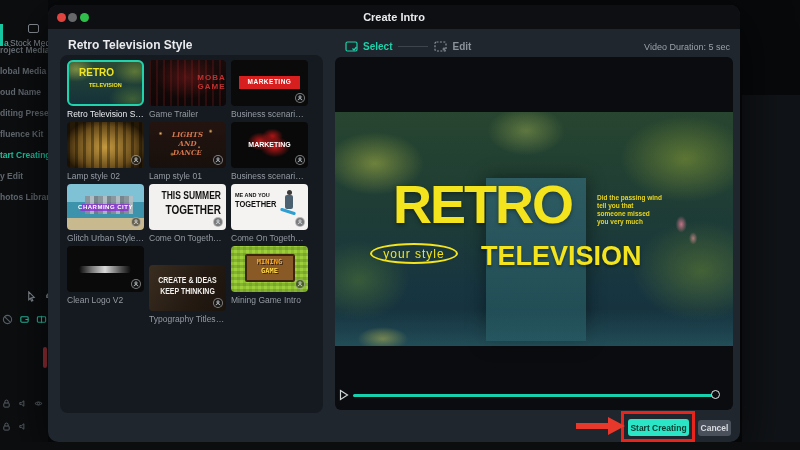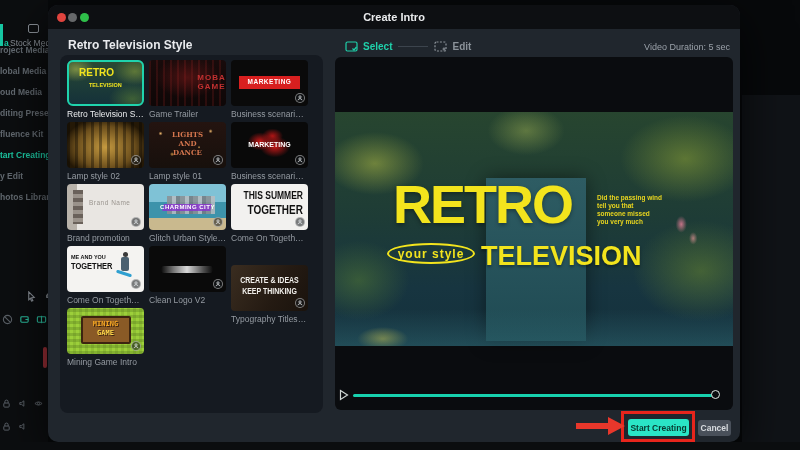--- a/index.html
+++ b/index.html
@@ -79,21 +79,21 @@
   .t-lamp2 { background:
       repeating-linear-gradient(90deg, rgba(0,0,0,.35) 0 3px, transparent 3px 8px),
       radial-gradient(42px 30px at 50% 55%, #c59a40, #6b4e1c 70%, #241806 100%); }
   .t-lamp1 { background:
       radial-gradient(3px 3px at 15% 25%, #e8b36a, transparent 70%),
       radial-gradient(3px 3px at 80% 20%, #e8b36a, transparent 70%),
       radial-gradient(2px 2px at 65% 55%, #d8a050, transparent 70%),
       radial-gradient(3px 3px at 30% 70%, #c89040, transparent 70%),
       linear-gradient(180deg,#241410,#17100c); }
   .t-lamp1 .lines { position:absolute; left:0; top:8px; width:100%; text-align:center;
-      font-family:"DejaVu Serif", serif; font-size:7px; line-height:9px; color:#d4764e; font-weight:bold; }
+      font-family:"DejaVu Serif", serif; font-style:italic; font-size:7px; line-height:9px; color:#d4764e; font-weight:bold; }
   .t-mksplat { background:#090909; }
   .t-mksplat .splat { position:absolute; left:14px; top:5px; width:50px; height:36px; background:
       radial-gradient(16px 12px at 30% 40%, #c41818, transparent 75%),
       radial-gradient(20px 14px at 60% 55%, #c41818, transparent 75%),
       radial-gradient(14px 10px at 55% 25%, #b01515, transparent 75%); }
   .t-mksplat .l1 { position:absolute; left:0; top:19px; width:100%; text-align:center; font-size:7px; font-weight:900; color:#fff; }
   .t-brand { background:linear-gradient(90deg,#b8b2aa 0 10px,#e9e6e2 10px); }
   .t-brand .shelf { position:absolute; left:6px; top:6px; width:10px; height:34px; background:repeating-linear-gradient(180deg,#6a615a 0 4px,#9a928a 4px 8px); }
   .t-brand .l1 { position:absolute; left:22px; top:15px; font-size:6.5px; color:#9a958f; letter-spacing:.5px; }
   .t-glitch { background:linear-gradient(180deg,#7fc2d6 0 40%, #3d93ab 40% 75%, #c9b98e 75%); }
@@ -140,22 +140,22 @@
       radial-gradient(6px 9px at 90% 54%, rgba(230,140,160,.75), transparent 70%),
       radial-gradient(34px 16px at 12% 97%, rgba(205,185,60,.8), transparent 75%),
       linear-gradient(180deg,#27452f 0%,#1e3c36 45%,#173540 75%,#14303c 100%); }
   .doorway { position:absolute; left:38%; top:28%; width:25%; height:70%; background:linear-gradient(180deg,#2e5c63,#1f4a53);
       box-shadow:0 0 18px rgba(0,0,0,.45); }
   .water { position:absolute; left:0; bottom:0; width:100%; height:16%; background:linear-gradient(180deg, rgba(40,90,100,.0), rgba(45,100,110,.55)); }
   .pv-retro { position:absolute; left:58px; top:70px; font-size:54px; line-height:44px; font-weight:800; color:#f3e41d;
       letter-spacing:-2px; text-shadow:0 2px 4px rgba(0,0,0,.35); }
   .pv-tv { position:absolute; left:146px; top:129px; font-size:27px; font-weight:800; color:#f3e41d; letter-spacing:0;
       text-shadow:0 2px 3px rgba(0,0,0,.35); }
-  .pv-oval { position:absolute; left:52px; top:131px; width:88px; height:21px; border:2.5px solid #f3e41d; border-radius:50%;
-      display:flex; align-items:center; justify-content:center; font-size:12px; font-weight:bold; color:#f3e41d; letter-spacing:1px; }
+  .pv-oval { position:absolute; left:35px; top:131px; width:88px; height:21px; border:2.5px solid #f3e41d; border-radius:50%;
+      display:flex; align-items:center; justify-content:center; font-size:12px; font-weight:normal; color:#f3e41d; letter-spacing:1px; }
   .pv-caption { position:absolute; left:262px; top:82px; width:100px; font-size:6.5px; line-height:8px; font-weight:bold;
       color:#e8d51f; white-space:pre-line; }
   .playrow { position:absolute; left:0; bottom:6px; width:398px; height:18px; }
   .play-ic { position:absolute; left:4px; top:3px; width:10px; height:12px; color:#cfd6d4; }
   .seekbar { position:absolute; left:18px; top:7.5px; width:364px; height:3px; border-radius:2px; background:#17d1ae; }
   .seek-knob { position:absolute; left:376px; top:4px; width:9px; height:9px; border-radius:50%; background:#0a0c0f; border:1.5px solid #dfe8e5; }
 
   
   .btn-start { position:absolute; left:580px; top:414px; width:61px; height:17px; background:#2ae5c6; border:none; border-radius:3px;
       font-family:"Liberation Sans", sans-serif; font-size:8.5px; font-weight:bold; color:#08392f; cursor:pointer; }
@@ -176,21 +176,21 @@
   <div class="app-right-panel"></div>
 
   <div class="sidebar">
     <div class="tab-indicator"></div>
     <div class="tab-frag">a</div>
     <div class="stock-icon"></div>
     <div class="stock-label">Stock Med</div>
     <div class="nav-list" id="nav-list">
         <div class="nav-item">roject Media</div>
         <div class="nav-item">lobal Media</div>
-        <div class="nav-item">oud Media</div>
+        <div class="nav-item">oud Name</div>
         <div class="nav-item">diting Presets</div>
         <div class="nav-item">fluence Kit</div>
         <div class="nav-item active">tart Creating</div>
         <div class="nav-item">y Edit</div>
         <div class="nav-item">hotos Library</div>
       </div>
 
     <div class="tool-row r1">
       <svg class="tool-ic" viewBox="0 0 12 12" fill="none" stroke="currentColor" stroke-width="1.2">
           <path d="M3 1 L9 7 L6 7.5 L7.5 10.5 L6 11 L4.8 8 L3 9.5 Z"></path>
@@ -327,33 +327,20 @@
               <div class="splat"></div>
               <span class="l1">MARKETING</span>
               <div class="mic-badge">
                 <svg viewBox="0 0 8 8" fill="none" stroke="#e8ecef" stroke-width="1">
                   <circle cx="4" cy="2.6" r="1.5"></circle>
                   <path d="M1.2 7 A2.9 2.9 0 0 1 6.8 7"></path>
                 </svg>
               </div>
             </div>
             <div class="tlabel">Business scenario 01</div>
-          </div>
-          <div class="card">
-            <div class="thumb t-brand">
-              <div class="shelf"></div>
-              <span class="l1">Brand Name</span>
-              <div class="mic-badge">
-                <svg viewBox="0 0 8 8" fill="none" stroke="#e8ecef" stroke-width="1">
-                  <circle cx="4" cy="2.6" r="1.5"></circle>
-                  <path d="M1.2 7 A2.9 2.9 0 0 1 6.8 7"></path>
-                </svg>
-              </div>
-            </div>
-            <div class="tlabel">Brand promotion</div>
           </div>
           <div class="card">
             <div class="thumb t-glitch">
               <div class="city"></div>
               <div class="bar"></div>
               <span class="l1">CHARMING CITY</span>
               <div class="mic-badge">
                 <svg viewBox="0 0 8 8" fill="none" stroke="#e8ecef" stroke-width="1">
                   <circle cx="4" cy="2.6" r="1.5"></circle>
                   <path d="M1.2 7 A2.9 2.9 0 0 1 6.8 7"></path>

